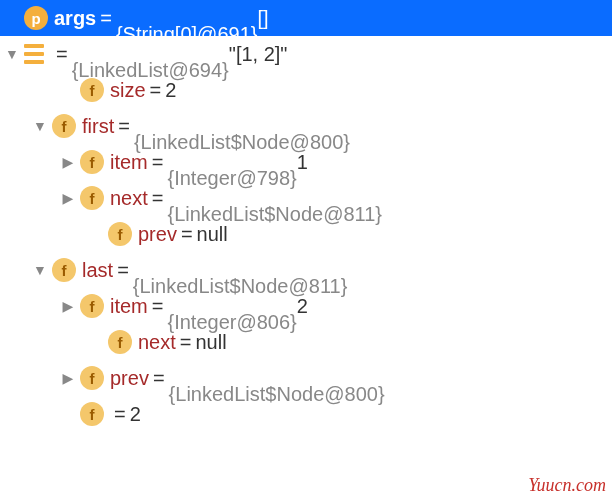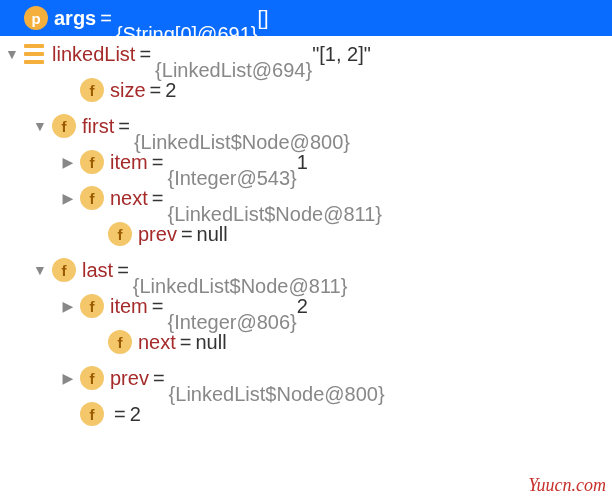--- a/index.html
+++ b/index.html
@@ -97,21 +97,20 @@
       <span class="val-dark">[]</span>
     </div>
     <div class="row">
       <span class="spacer" style="width: 0px;"></span>
       <span class="arrow">▼</span>
       <span class="listbars">
         <span></span>
         <span></span>
         <span></span>
       </span>
-      <span class="name">linkedList</span>
       <span class="eq"> = </span>
       <span class="val-grey">{LinkedList@694} </span>
       <span class="val-dark">"[1, 2]"</span>
     </div>
     <div class="row">
       <span class="spacer" style="width: 56px;"></span>
       <span class="arrow"></span>
       <span class="badge badge-f">f</span>
       <span class="name">size</span>
       <span class="eq"> = </span>
@@ -124,21 +123,21 @@
       <span class="name">first</span>
       <span class="eq"> = </span>
       <span class="val-grey">{LinkedList$Node@800}</span>
     </div>
     <div class="row">
       <span class="spacer" style="width: 56px;"></span>
       <span class="arrow">▶</span>
       <span class="badge badge-f">f</span>
       <span class="name">item</span>
       <span class="eq"> = </span>
-      <span class="val-grey">{Integer@543} </span>
+      <span class="val-grey">{Integer@798} </span>
       <span class="val-dark">1</span>
     </div>
     <div class="row">
       <span class="spacer" style="width: 56px;"></span>
       <span class="arrow">▶</span>
       <span class="badge badge-f">f</span>
       <span class="name">next</span>
       <span class="eq"> = </span>
       <span class="val-grey">{LinkedList$Node@811}</span>
     </div>

